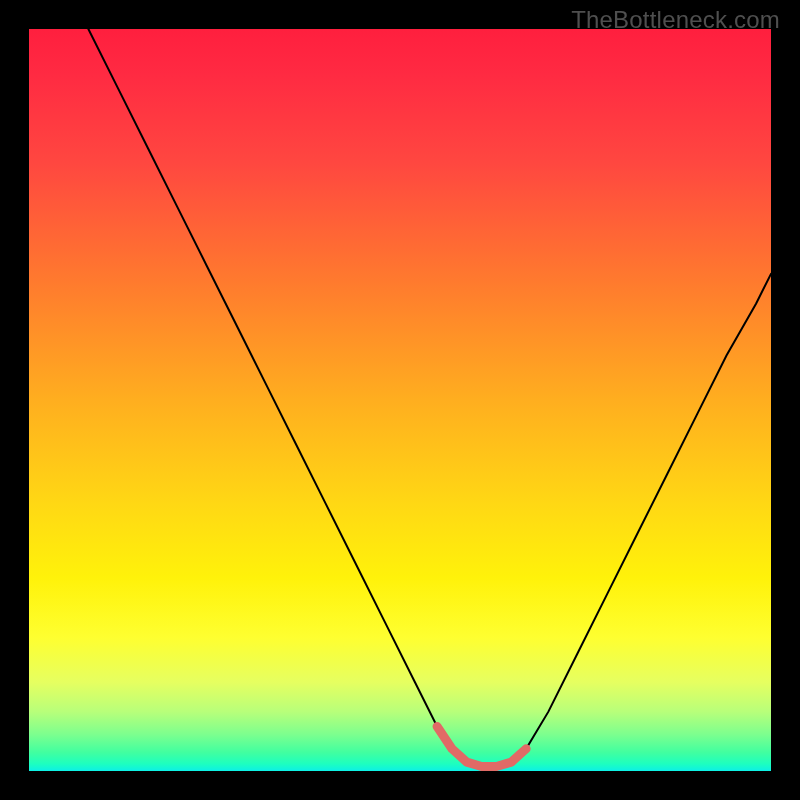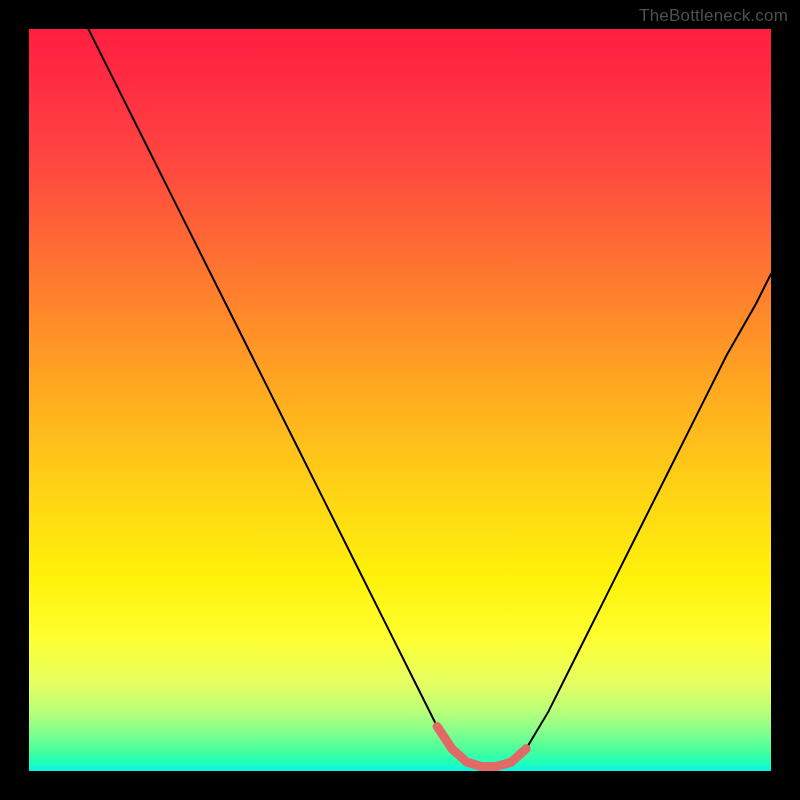--- a/index.html
+++ b/index.html
@@ -38,23 +38,23 @@
       #b8ff7a 92%,
       #7eff8e 95%,
       #41ffa0 97.5%,
       #1effbe 99%,
       #0cf0e6 100%
     );
   }
   .watermark {
     position: absolute;
     top: 6px;
-    right: 12px;
+    right: 20px;
     color: #4f4f4f;
-    font-size: 17px;
+    font-size: 24px;
     font-weight: 400;
     letter-spacing: 0.2px;
     user-select: none;
   }
   svg.curve {
     position: absolute;
     left: 0;
     top: 0;
     width: 742px;
     height: 742px;

